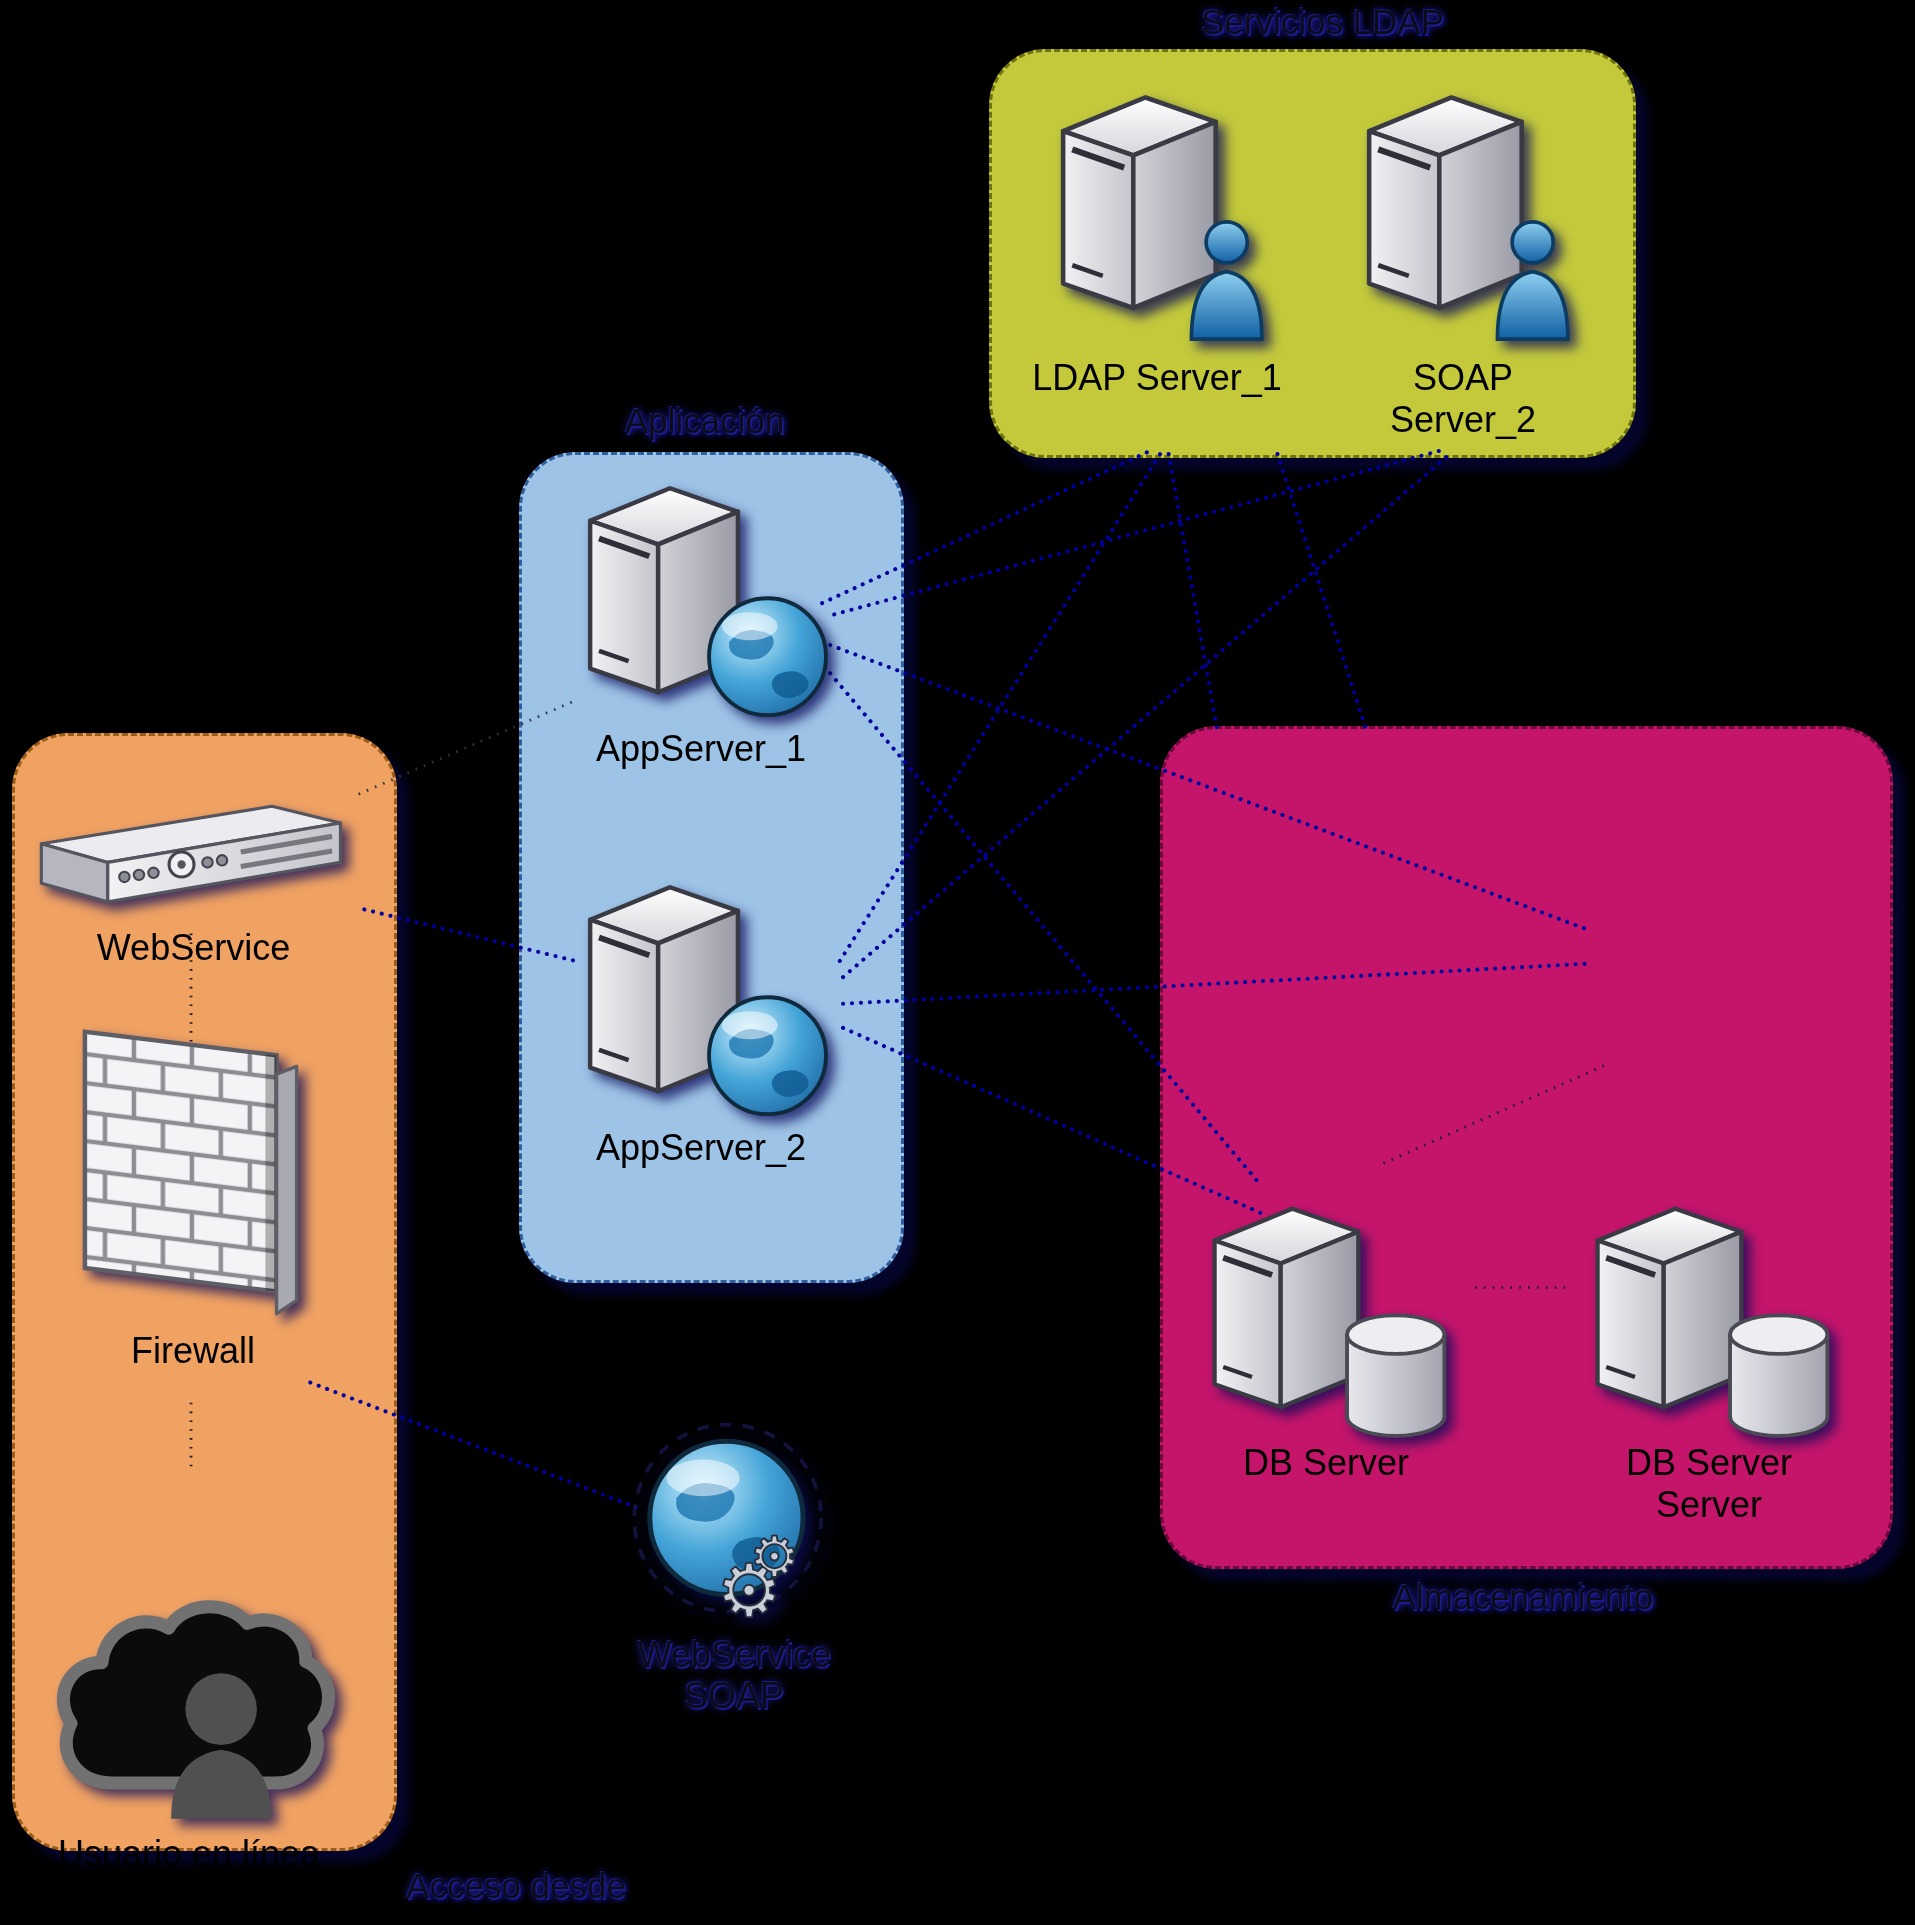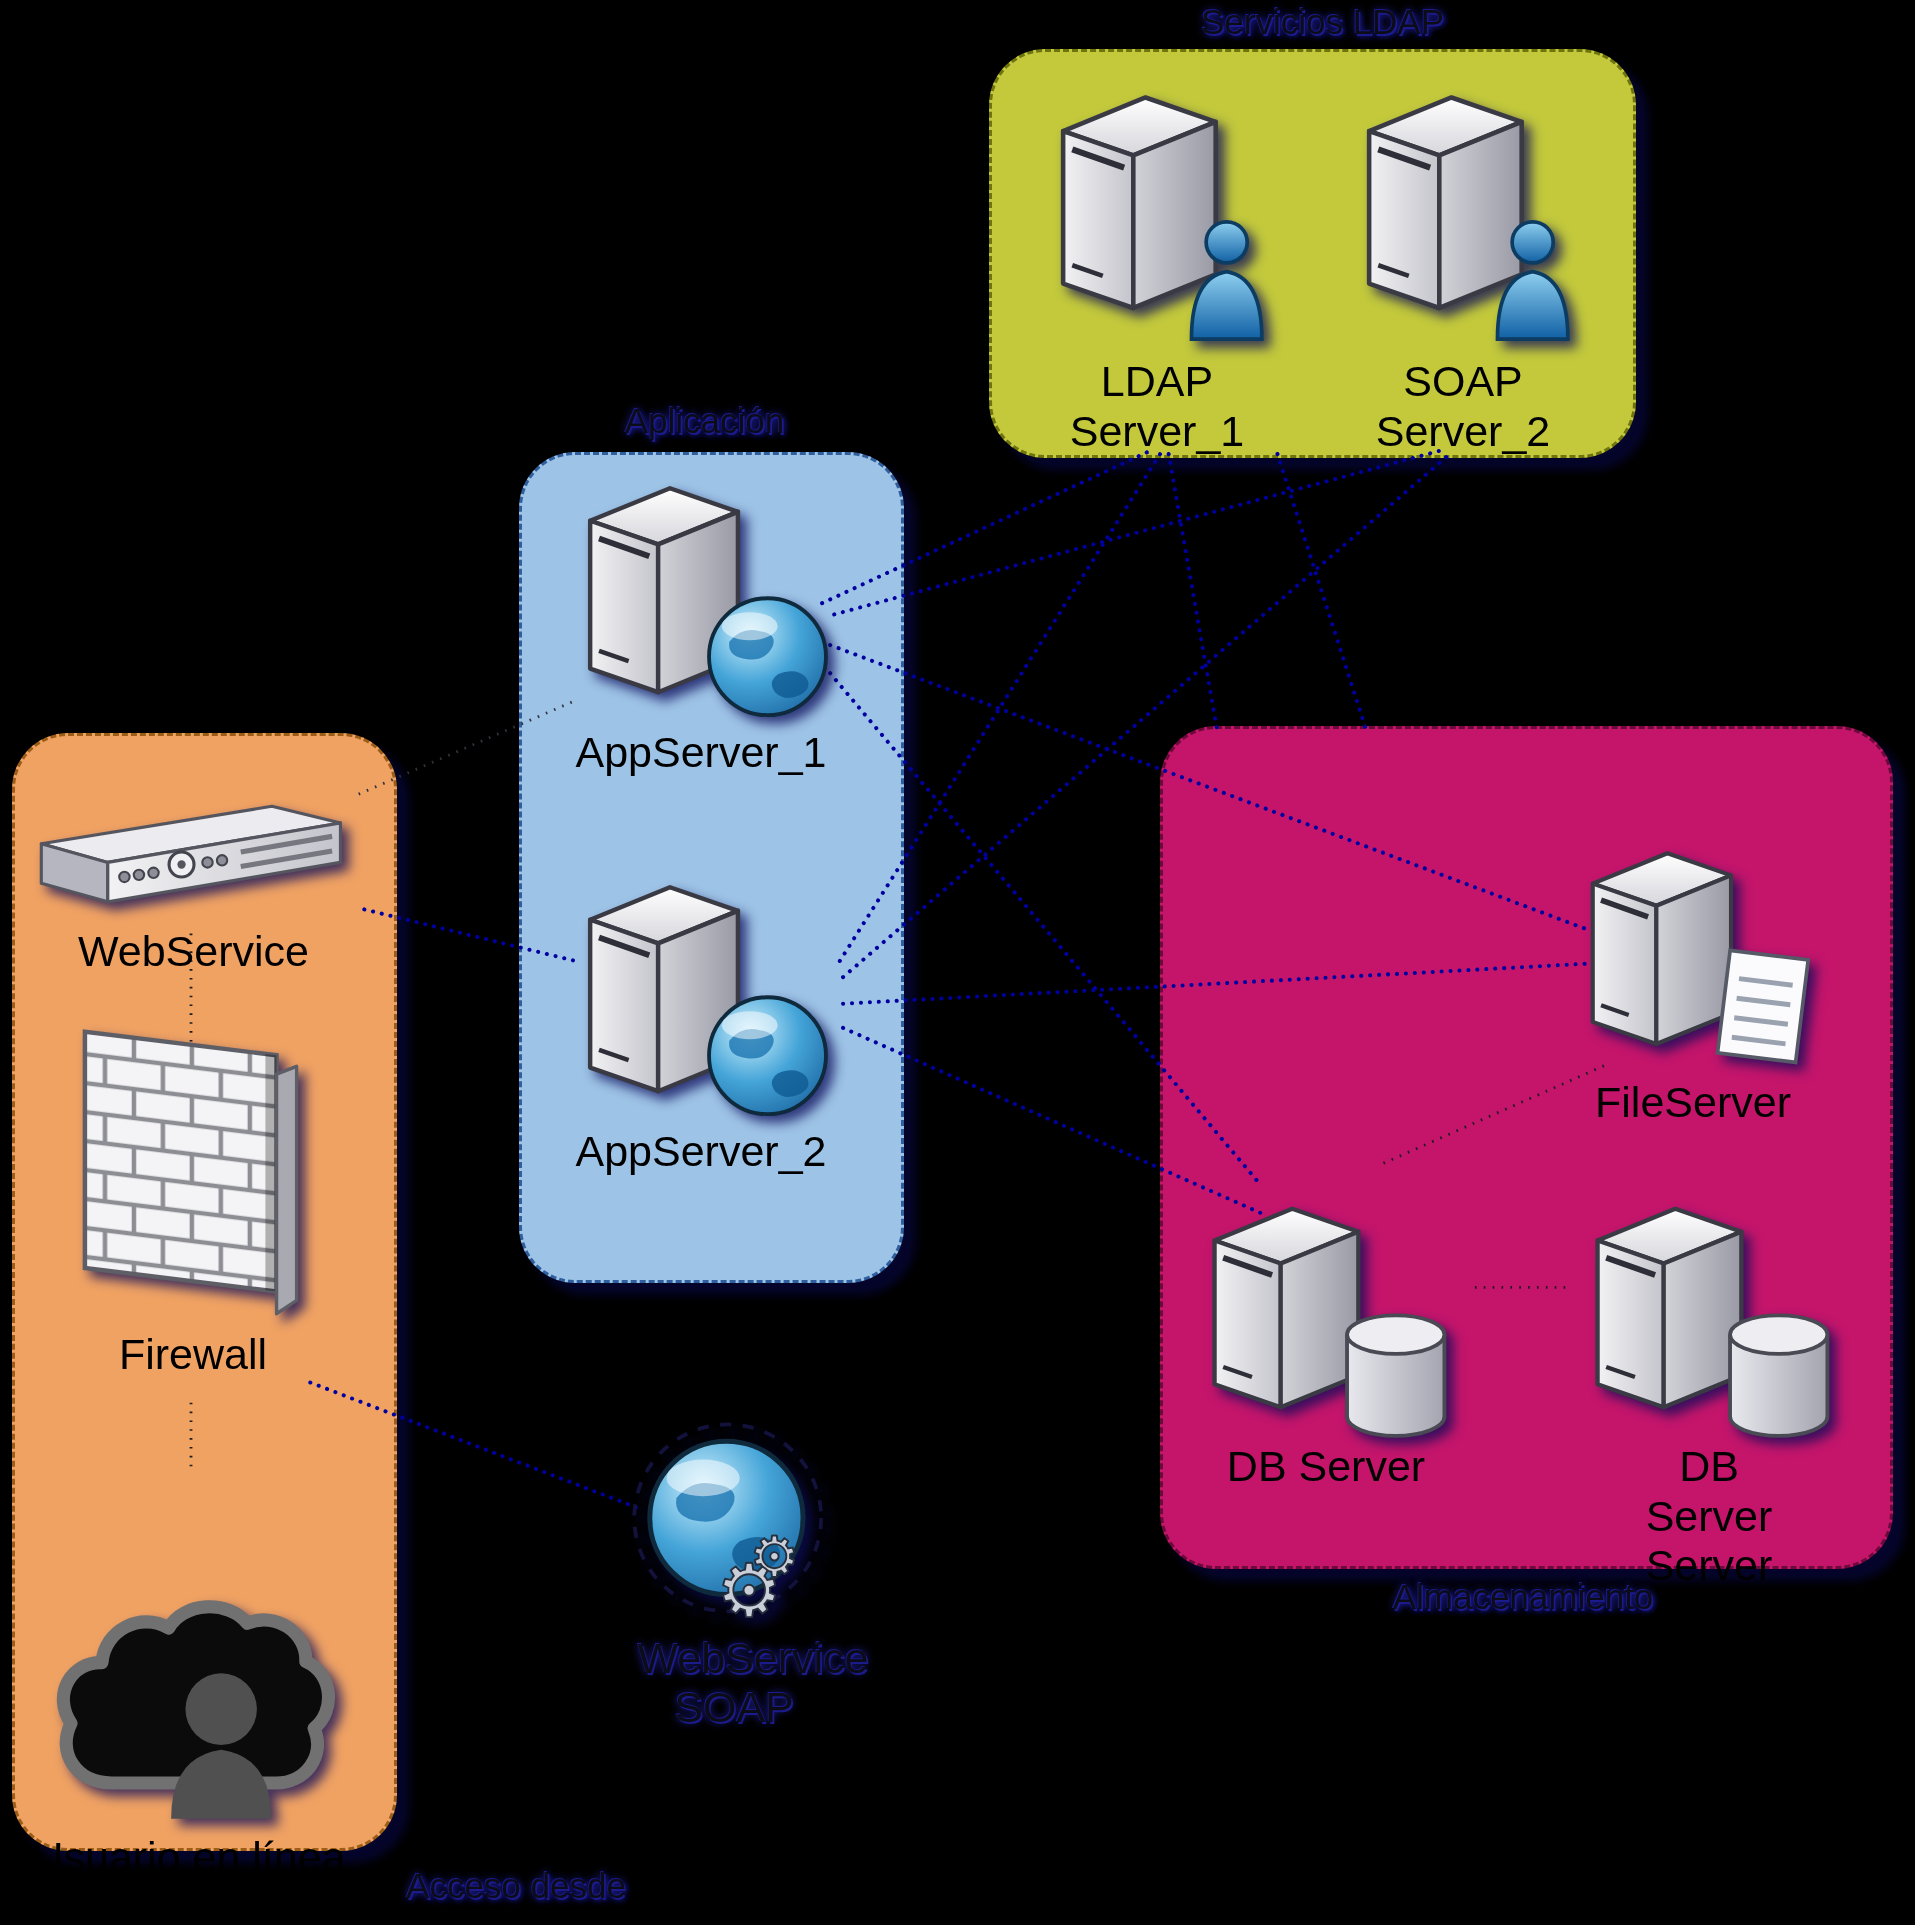--- a/index.html
+++ b/index.html
@@ -17,21 +17,21 @@
   .zone-access{left:12px;top:733px;width:379px;height:1112px;background:#f0a263;border-color:#9c5e17;}
   .zone-storage{left:1160px;top:726px;width:727px;height:837px;background:#c4156b;border-color:#6e0a3b;}
   .title{
     position:absolute;z-index:3;font-size:35px;color:#0c0c16;text-align:center;
     text-shadow:1.6px 1.6px 0 #1b1b8c,-0.8px -0.8px 0 #1b1b8c,0 0 8px #2525b0,3.2px 3.2px 4.8px #10106a;
     white-space:nowrap;
   }
   .node{position:absolute;z-index:3;display:flex;flex-direction:column;align-items:center;}
   .icon-wrap{filter:drop-shadow(7.3px 7.3px 5.6px rgba(12,12,90,0.75));line-height:0;}
   .node-label{
-    font-size:43px;color:#000;text-align:center;margin-top:4.8px;line-height:1.15;
+    font-size:36px;color:#000;text-align:center;margin-top:4.8px;line-height:1.15;
   }
   .on-dark{color:#0c0c16;text-shadow:1.6px 1.6px 0 #1b1b8c,-0.8px -0.8px 0 #1b1b8c,0 0 8px #2525b0;}
   #connectors{position:absolute;left:0;top:0;z-index:2;}
   .c-navy{stroke:#0000a0;stroke-width:5;stroke-dasharray:0.1 11;stroke-linecap:round;fill:none;}
   .c-dot{stroke:#1c1c22;stroke-width:3.5;stroke-dasharray:2 9;fill:none;}
   .c-dot-dk{stroke:#32323f;stroke-width:3.5;stroke-dasharray:2 9;fill:none;}
   svg{overflow:visible;}
 </style>
 </head>
 <body>
@@ -214,31 +214,20 @@
     <div class="icon-wrap">
       <svg width="298" viewBox="0 0 250 210">
         <path d="M60,172 C30,172 14,146 26,122 C10,98 26,70 52,71 C54,44 84,28 108,42 C120,20 158,18 174,38 C198,28 224,46 223,70 C246,80 248,112 230,126 C240,150 222,172 198,172 Z" fill="#0b0b0b" stroke="#717171" stroke-width="11" stroke-linejoin="round"></path>
         <circle cx="152" cy="110" r="30" fill="#505050"></circle>
         <path d="M110,202 Q110,150 152,144 Q194,150 194,202 Z" fill="#505050"></path>
       </svg>
     </div>
     <div class="node-label">Usuario en línea</div>
   </div>
 
-  <div class="node" style="left:1564px;top:838px;width:258px">
-    <div class="icon-wrap">
-      <svg width="242" viewBox="0 0 175 170">
-        <use href="#sym-server" x="5" y="5" width="120" height="150"></use>
-        <g transform="rotate(7 140 122)">
-          <use href="#sym-doc" x="106" y="80" width="64" height="84"></use>
-        </g>
-      </svg>
-    </div>
-    <div class="node-label">FileServer</div>
-  </div>
 
   <div class="node" style="left:1189px;top:1193px;width:274px">
     <div class="icon-wrap">
       <svg width="266" viewBox="0 0 185 170">
         <use href="#sym-server" x="5" y="5" width="120" height="150"></use>
         <use href="#sym-db" x="100" y="82" width="82" height="90"></use>
       </svg>
     </div>
     <div class="node-label">DB Server</div>
   </div>

